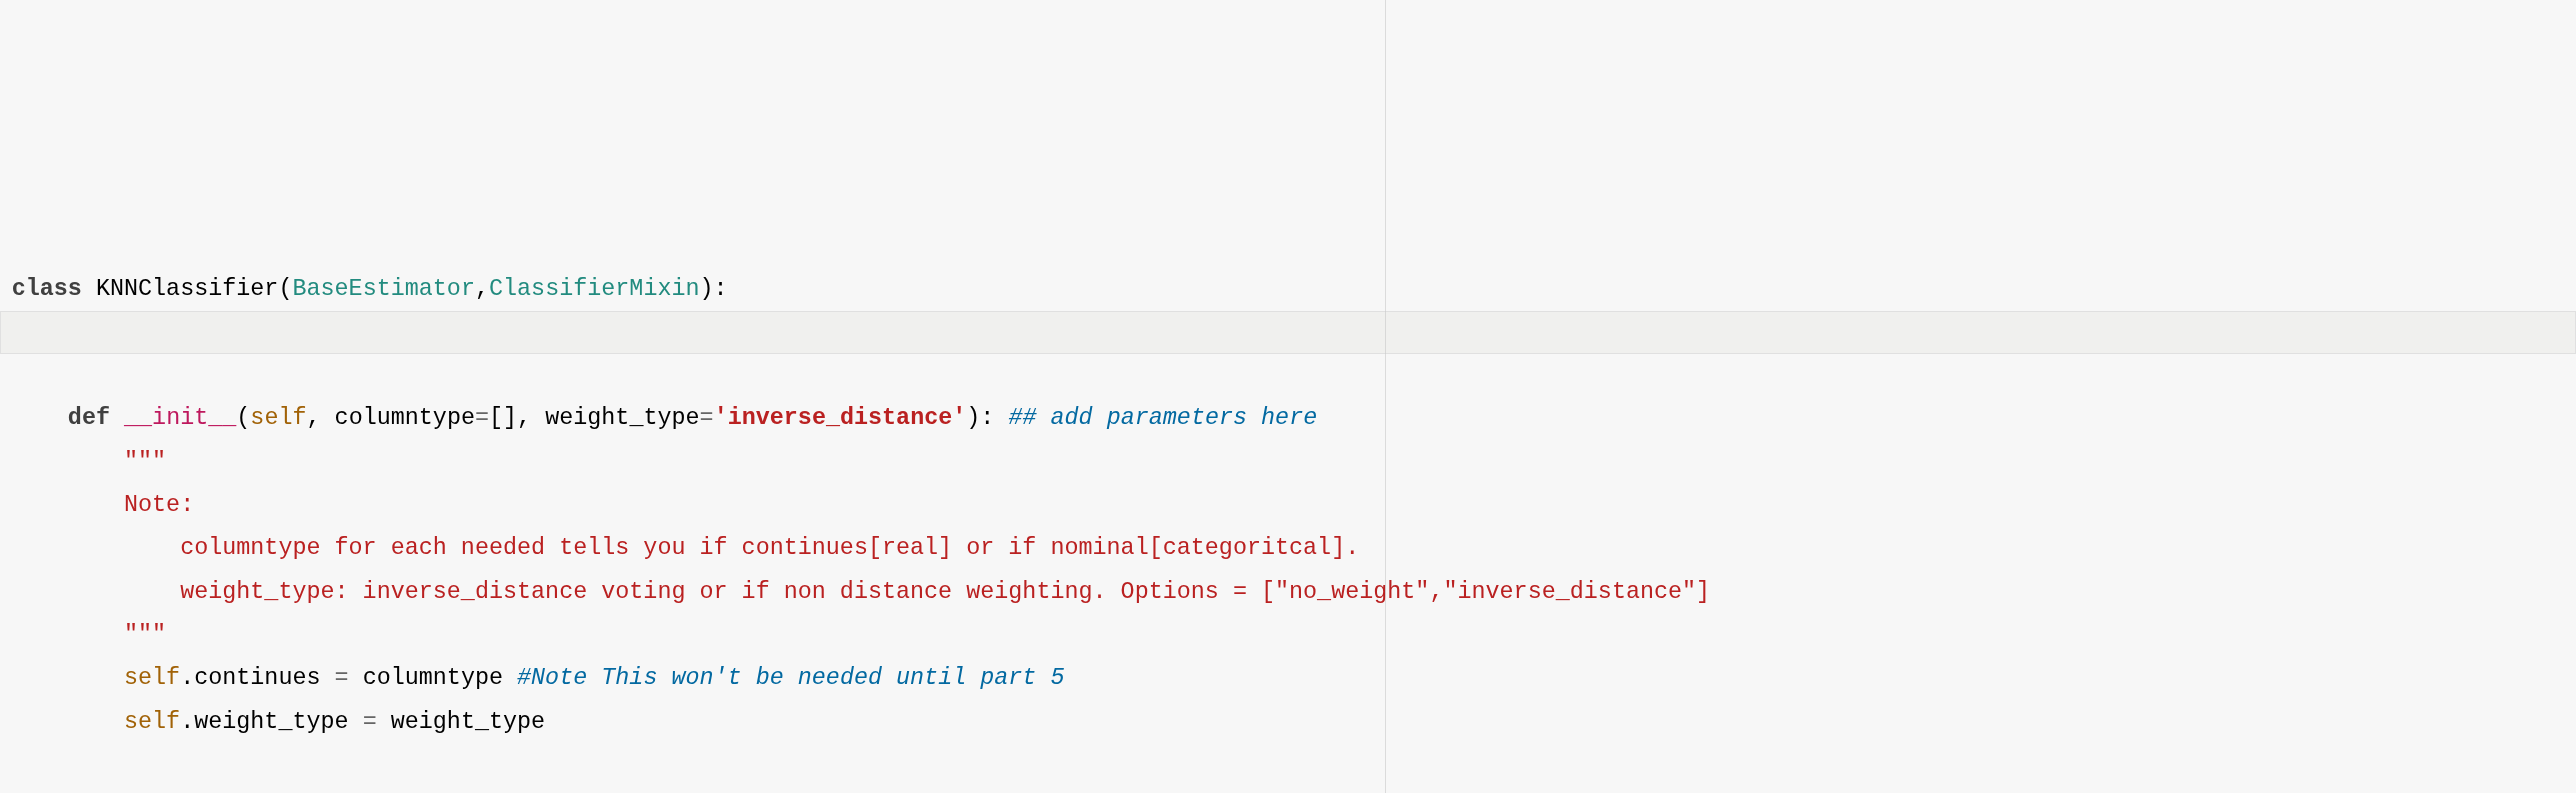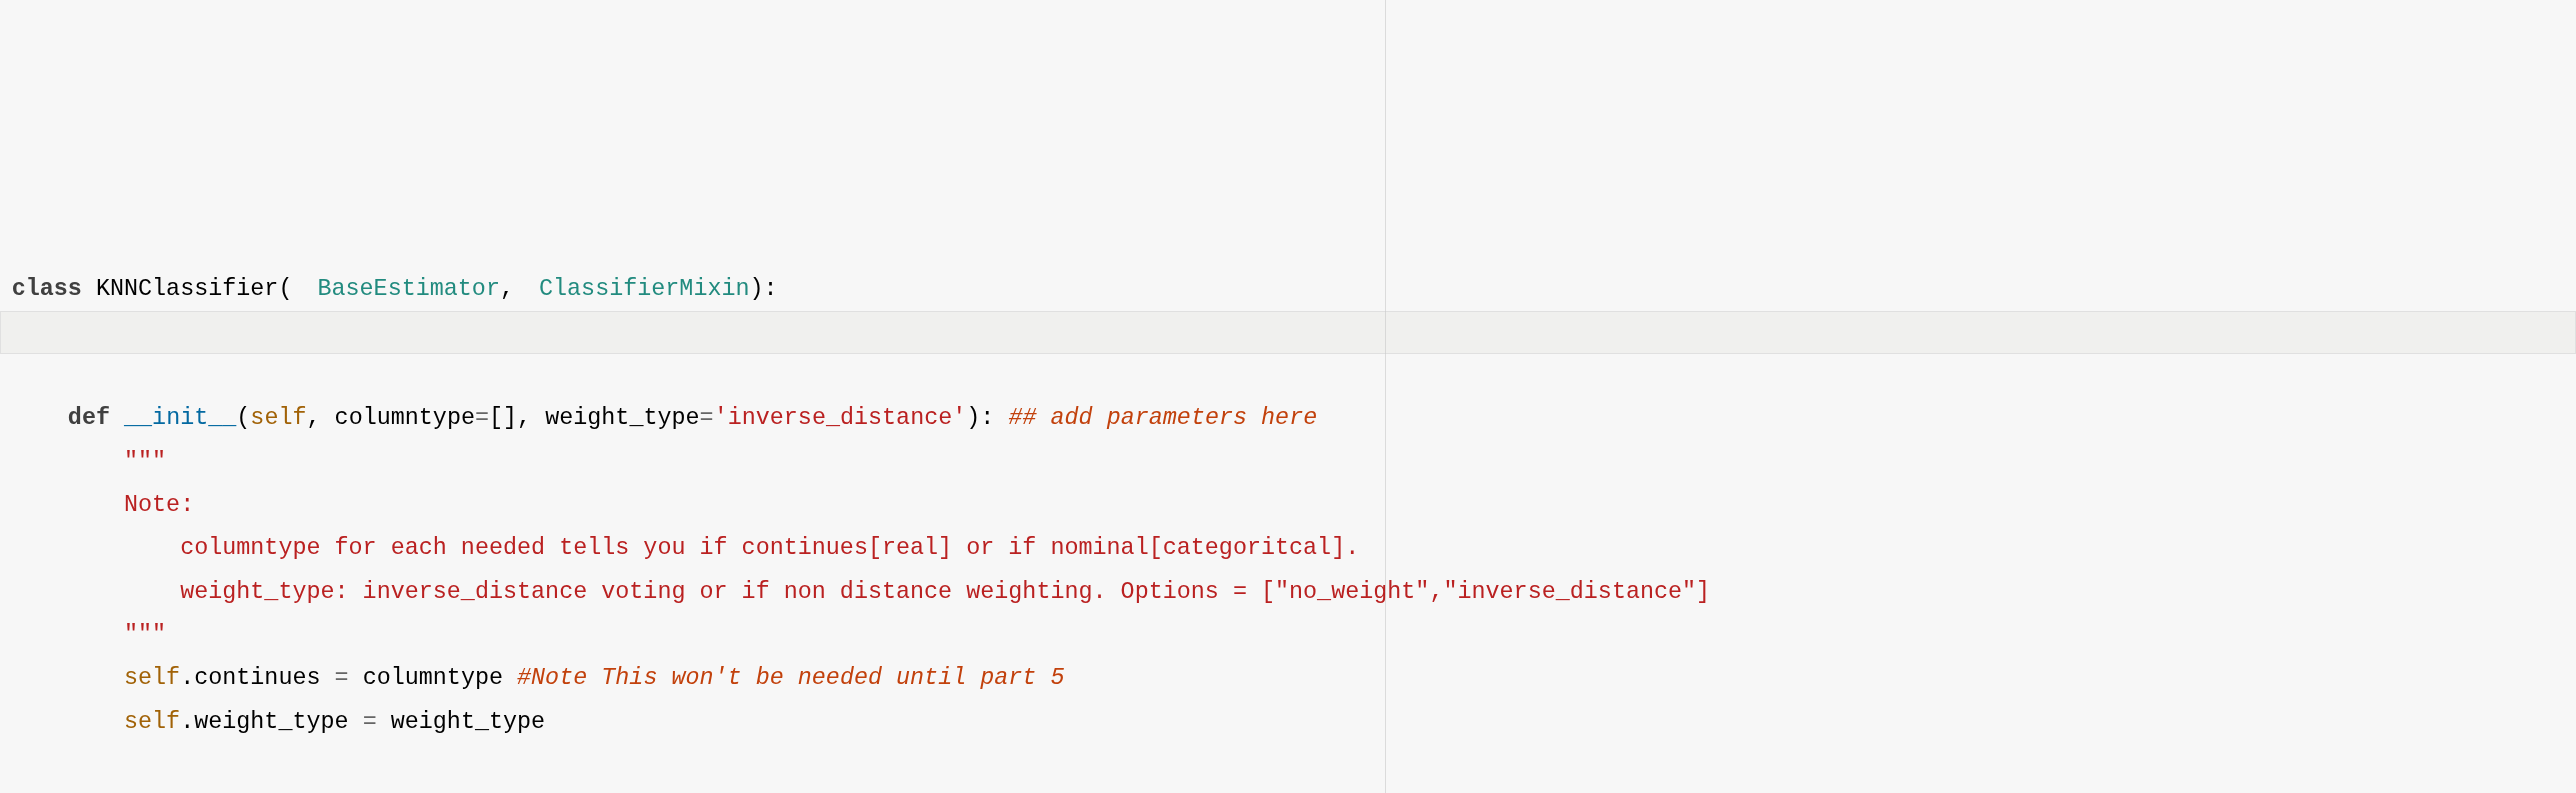--- a/index.html
+++ b/index.html
@@ -24,27 +24,27 @@
     .highlighted-line {
       background: #f0f0ee;
       border: 1px solid #e0e0e0;
       display: block;
       margin: 0 -11.7px;
       padding: 0 11.7px;
       min-height: 1.85em;
     }
     .kw { color: #404040; font-weight: bold; }
     .cls { color: #000000; }
-    .base { color: #228B7F; margin-left: 25px; }
-    .dunder { color: #0369a1; }
+    .base { color: #228B7F; }
+    .dunder { color: #be185d; }
     .param { color: #000; }
-    .default-str { color: #BA2121; }
+    .default-str { color: #BA2121; font-weight: bold; }
     .op { color: #666666; }
     .self { color: #a16207; }
-    .comment { color: #c2410c; font-style: italic; }
+    .comment { color: #0369a1; font-style: italic; }
     .docstr { color: #BA2121; }
     .punct { color: #000; }
     .paren { color: #000; }
     .colon { color: #000; }
     .page-guide {
       position: fixed;
       top: 0;
       bottom: 0;
       left: 1385px;
       width: 1px;

